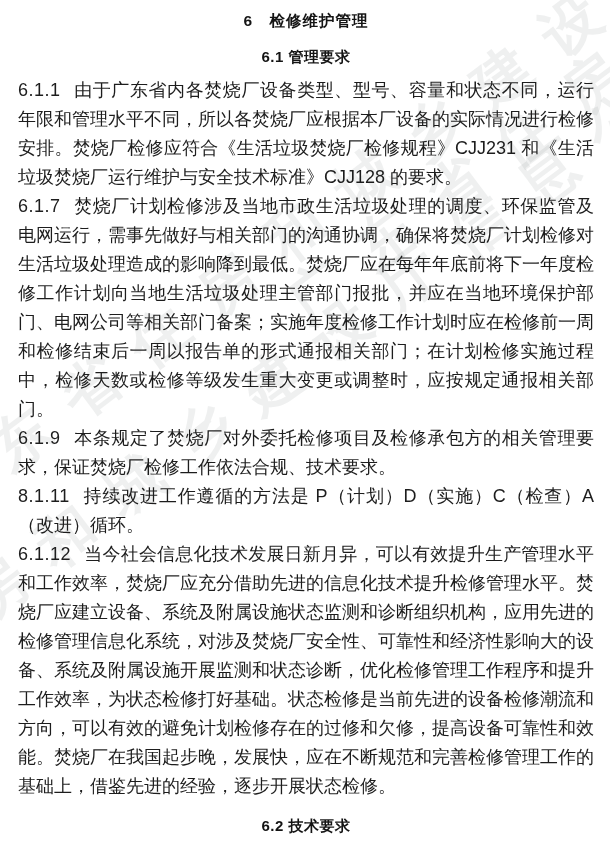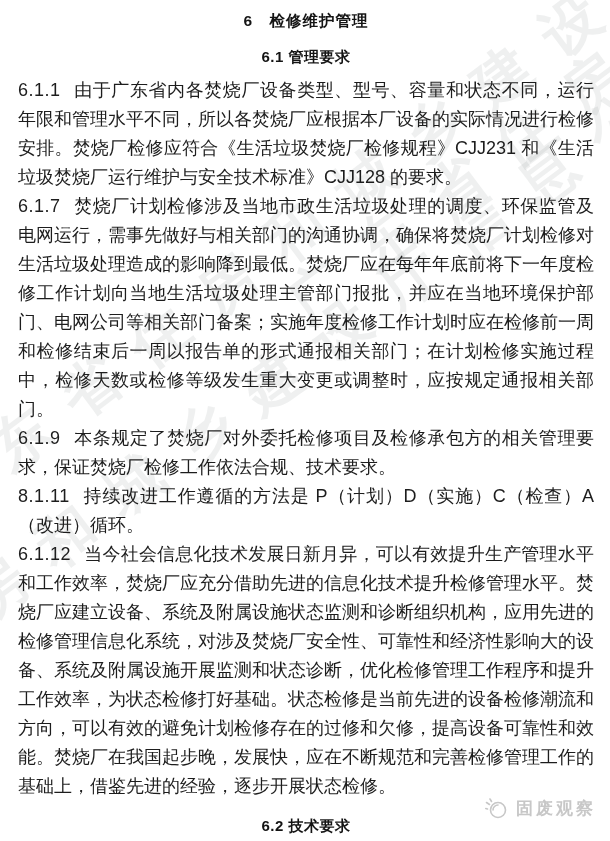--- a/index.html
+++ b/index.html
@@ -130,26 +130,14 @@
     </p>
 
     <h2 class="section-heading second">6.2 技术要求</h2>
 
     <p class="para">
       <span class="pnum">6.2.1</span><span class="ptext">本条规定了焚烧厂设备日常维护的基本要求。</span>
     </p>
 
   </div>
 
-  <div class="logo-watermark">
-    <svg width="24" height="22" viewBox="0 0 24 22">
-      <g stroke="#c7c7c7" stroke-width="1.6" fill="none" stroke-linecap="round">
-        <circle cx="13" cy="12" r="7.5"></circle>
-        <path d="M4.5 6.5 L1.5 4.5"></path>
-        <path d="M6.5 3.5 L5 1"></path>
-        <path d="M2.5 11 L0.8 10.5"></path>
-        <path d="M13 7 a5 5 0 0 0 -5 5"></path>
-      </g>
-    </svg>
-    <span class="logo-text">固废观察</span>
-  </div>
 
 </div>
 
 </body></html>

